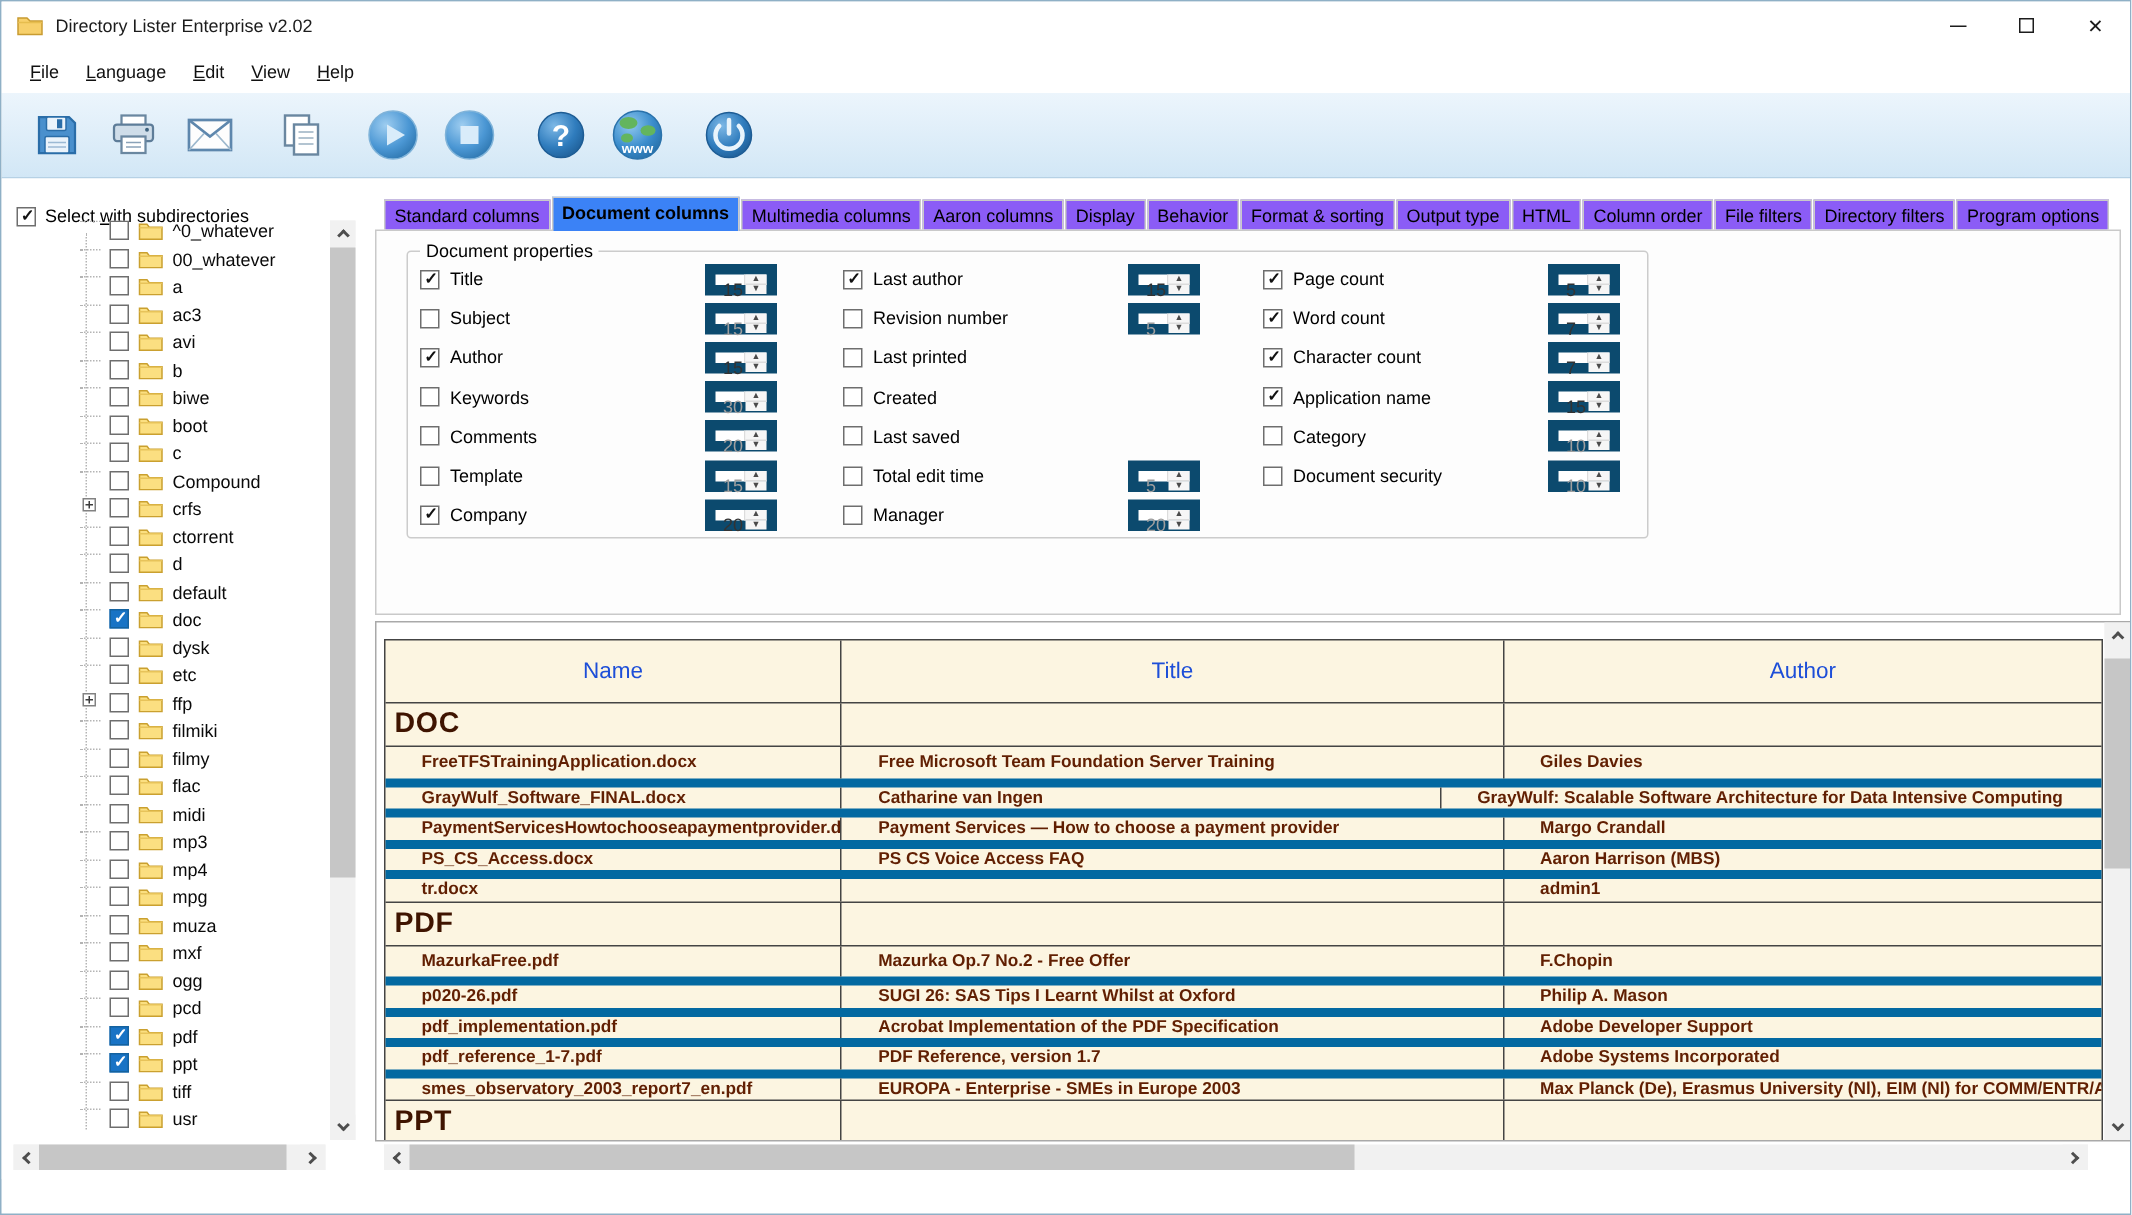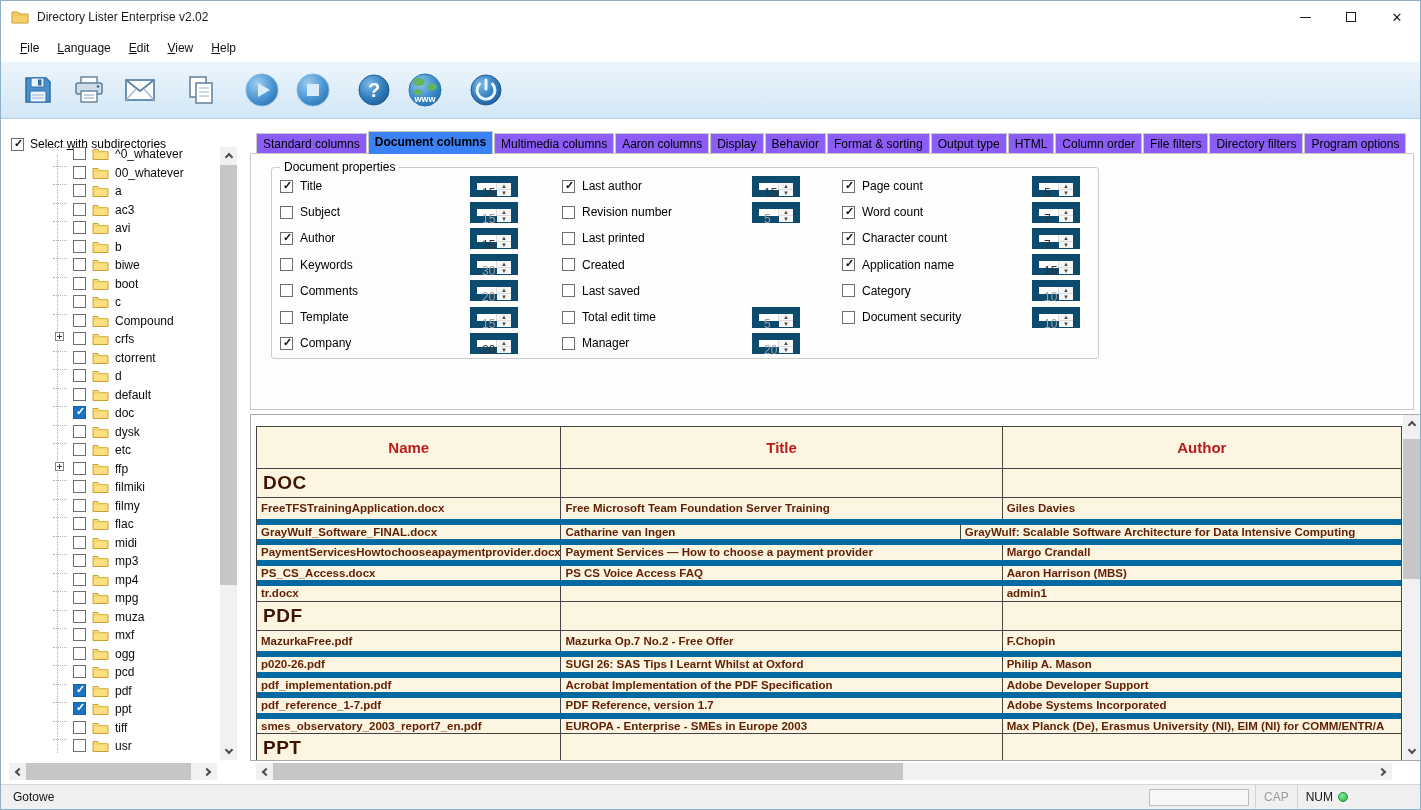--- a/index.html
+++ b/index.html
@@ -98,23 +98,23 @@
   .ptable { position:absolute; left:5px; top:11px; width:1146px; border:1px solid #444; background:#fcf5e1; }
   .prow { display:flex; }
   .prow.header { height:41px; }
   .prow.section { height:30px; border-top:1px solid #444; border-bottom:1px solid #444; }
   .prow.data { height:20.5px; border-top:6px solid #0369a1; }
   .prow.section + .prow.data { border-top:none; }
   .pcell { overflow:hidden; white-space:nowrap; display:flex; align-items:center; }
   .pcell.c0 { width:304px; }
   .pcell.c1 { width:442px; border-left:1px solid #444; }
   .pcell.c2 { width:400px; border-left:1px solid #444; }
-  .prow.header .pcell { justify-content:center; color:#b91c1c; font-weight:bold; font-size:15px; }
+  .prow.header .pcell { justify-content:center; color:#1d4ed8; font-weight:normal; font-size:15px; }
   .section-cell { padding-left:6px; font-size:19px; font-weight:bold; color:#3f1400; letter-spacing:.5px; }
-  .prow.data .pcell { font-size:11.5px; font-weight:bold; color:#611f02; padding-left:4px; }
+  .prow.data .pcell { font-size:11.5px; font-weight:bold; color:#611f02; padding-left:24px; }
   .preview-vscroll { right:0; top:0; height:345px; }
   .bottom-hscroll { top:644px; left:14px; width:1136px; }
 
   
   .statusbar { position:absolute; left:0; right:0; bottom:0; height:25px; background:#f0f0f0;
                border-top:1px solid #d6d6d6; display:flex; align-items:center; font-size:12px; }
   .status-text { padding-left:12px; color:#141414; }
   .status-right { margin-left:auto; display:flex; align-items:center; height:100%; padding-right:64px; gap:0; }
   .status-box { width:100px; height:17px; border:1px solid #bdbdbd; background:#f7f7f7; margin-right:6px; }
   .status-cell { height:100%; display:flex; align-items:center; padding:0 8px; border-left:1px solid #d2d2d2; }
@@ -992,25 +992,14 @@
       <div class="sb-arrow" style="left:0">
           <span class="chev chev-left"></span>
         </div>
       <div class="sb-thumb" style="left:17px; width:630px; top:0; height:17px"></div>
       <div class="sb-arrow" style="right:0">
           <span class="chev chev-right"></span>
         </div>
     </div>
   </div>
 
-  <div class="statusbar">
-    <span class="status-text">Gotowe</span>
-    <div class="status-right">
-      <div class="status-box"></div>
-      <div class="status-cell cap">CAP</div>
-      <div class="status-cell num">
-        <span>NUM</span>
-        <span class="led"></span>
-      </div>
-    </div>
-  </div>
 
 </div>
 
 </body></html>

